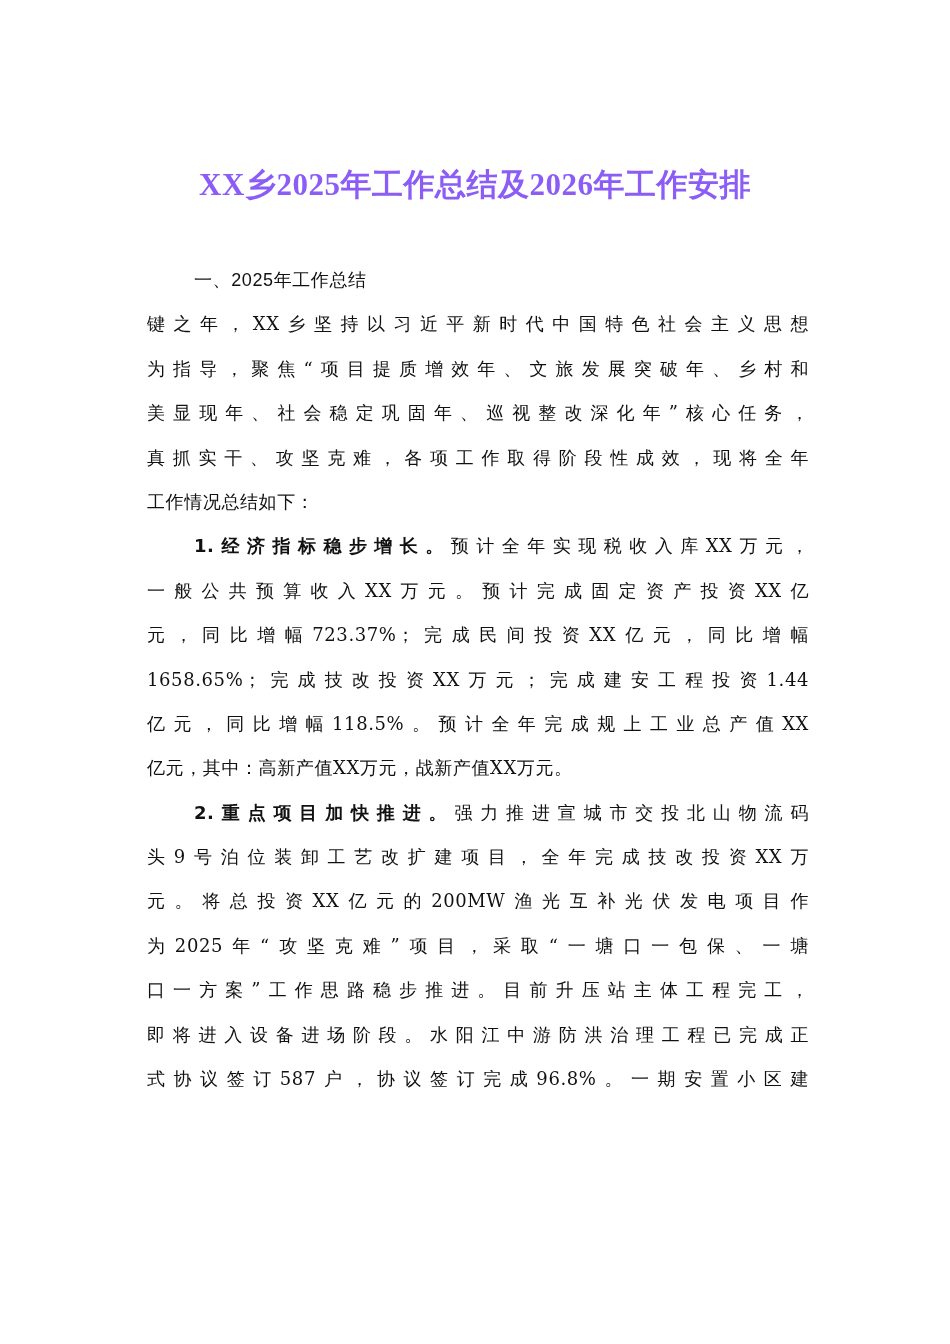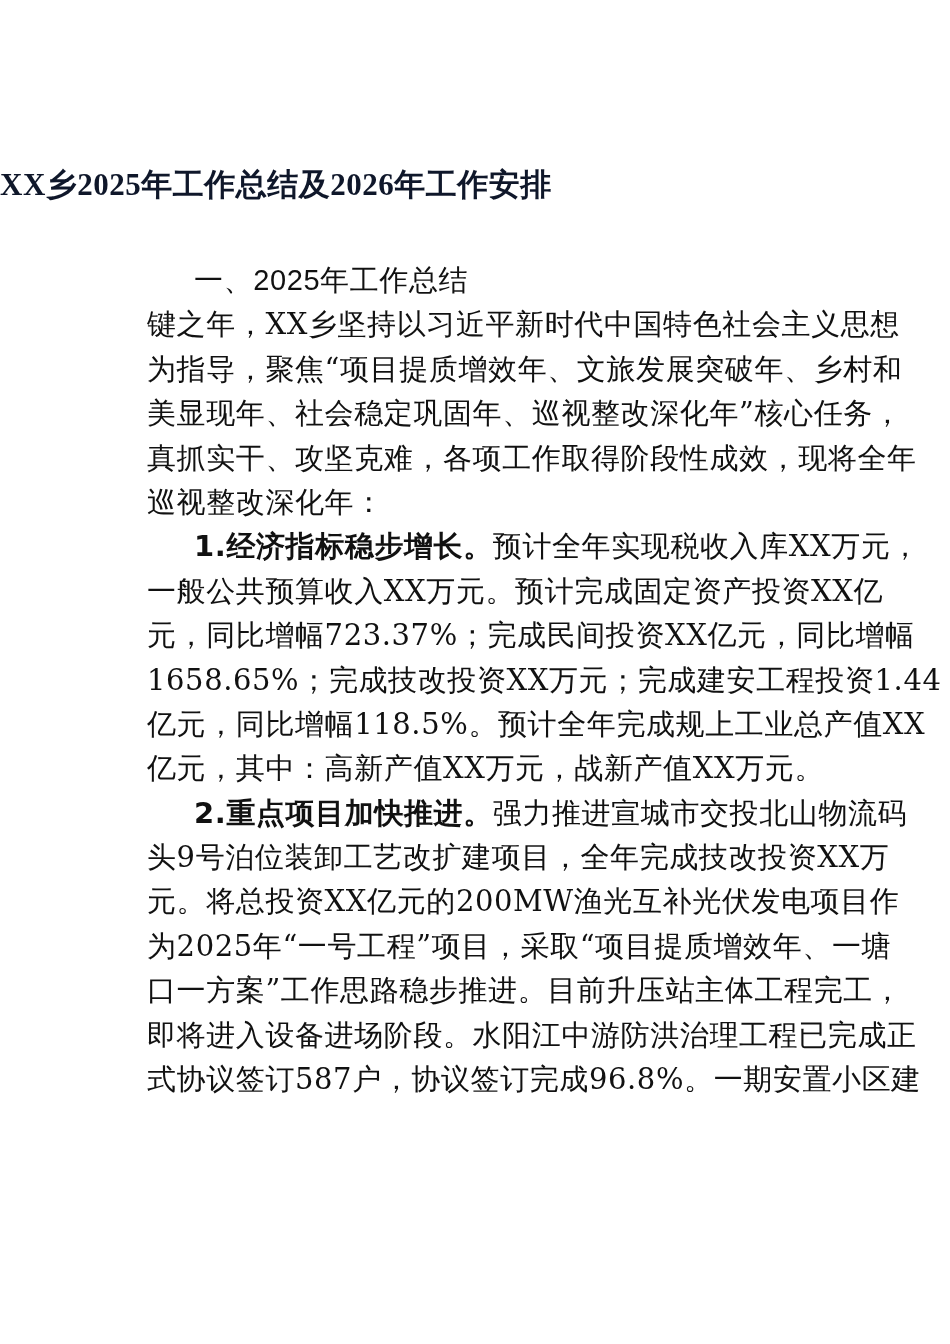--- a/index.html
+++ b/index.html
@@ -19,34 +19,34 @@
       position: absolute;
       left: 0; top: 0;
       width: 950px; height: 1344px;
       background: #ffffff;
     }
     .title {
       position: absolute;
       top: 163px;
       left: 0;
       width: 950px;
-      text-align: left;
+      text-align: center;
       font-family: "Liberation Serif", "DejaVu Serif", serif;
       font-weight: bold;
       font-size: 31px;
       letter-spacing: 0.5px;
       line-height: 44px;
-      color: #0f172a;
+      color: #8b5cf6;
     }
     .body-text {
       position: absolute;
       left: 147px;
       top: 258px;
       width: 662px;
-      font-size: 29px;
+      font-size: 18px;
       line-height: 44.4px;
       text-align: justify;
       text-justify: inter-ideograph;
       letter-spacing: 0.6px;
     }
     .line {
       display: block;
       white-space: nowrap;
       height: 44.4px;
       text-align: justify;
@@ -80,37 +80,37 @@
 
   <div class="body-text">
 
     <div class="line indent h1">一、2025年工作总结</div>
 
     <div>
       <span class="line">键之年，XX乡坚持以习近平新时代中国特色社会主义思想</span>
       <span class="line">为指导，聚焦“项目提质增效年、文旅发展突破年、乡村和</span>
       <span class="line">美显现年、社会稳定巩固年、巡视整改深化年”核心任务，</span>
       <span class="line">真抓实干、攻坚克难，各项工作取得阶段性成效，现将全年</span>
-      <span class="line last">巡视整改深化年：</span>
+      <span class="line last">工作情况总结如下：</span>
     </div>
 
 
     <div>
       <span class="line indent"><span class="bold">1.经济指标稳步增长。</span><span>预计全年实现税收入库XX万元，</span></span>
       <span class="line">一般公共预算收入XX万元。预计完成固定资产投资XX亿</span>
       <span class="line">元，同比增幅723.37%；完成民间投资XX亿元，同比增幅</span>
       <span class="line">1658.65%；完成技改投资XX万元；完成建安工程投资1.44</span>
       <span class="line">亿元，同比增幅118.5%。预计全年完成规上工业总产值XX</span>
       <span class="line last">亿元，其中：高新产值XX万元，战新产值XX万元。</span>
     </div>
 
     <div>
       <span class="line indent"><span class="bold">2.重点项目加快推进。</span><span>强力推进宣城市交投北山物流码</span></span>
       <span class="line">头9号泊位装卸工艺改扩建项目，全年完成技改投资XX万</span>
       <span class="line">元。将总投资XX亿元的200MW渔光互补光伏发电项目作</span>
-      <span class="line">为2025年“一号工程”项目，采取“项目提质增效年、一塘</span>
+      <span class="line">为2025年“攻坚克难”项目，采取“一塘口一包保、一塘</span>
       <span class="line">口一方案”工作思路稳步推进。目前升压站主体工程完工，</span>
       <span class="line">即将进入设备进场阶段。水阳江中游防洪治理工程已完成正</span>
       <span class="line">式协议签订587户，协议签订完成96.8%。一期安置小区建</span>
     </div>
 
   </div>
 </div>
 
 </body></html>

